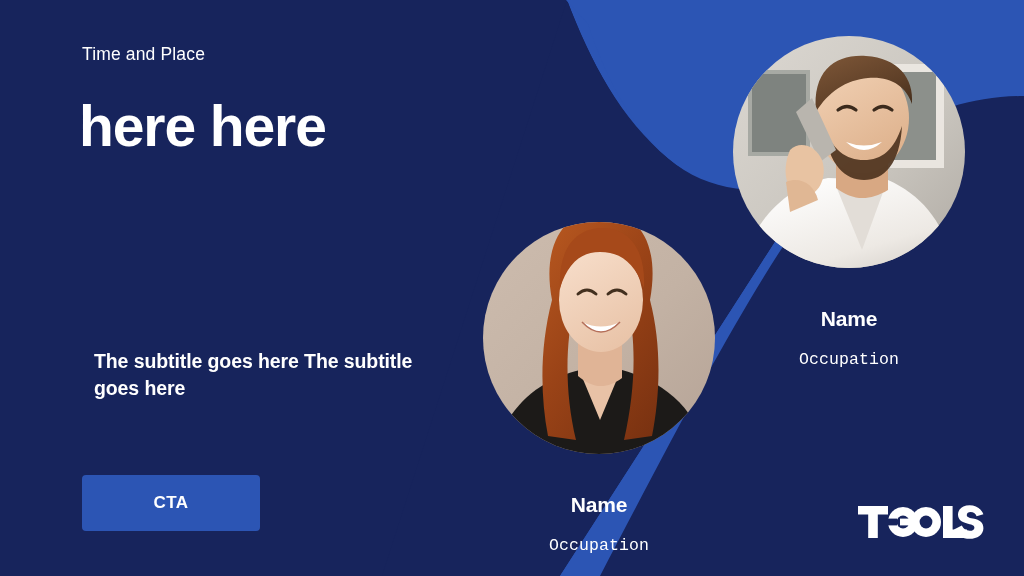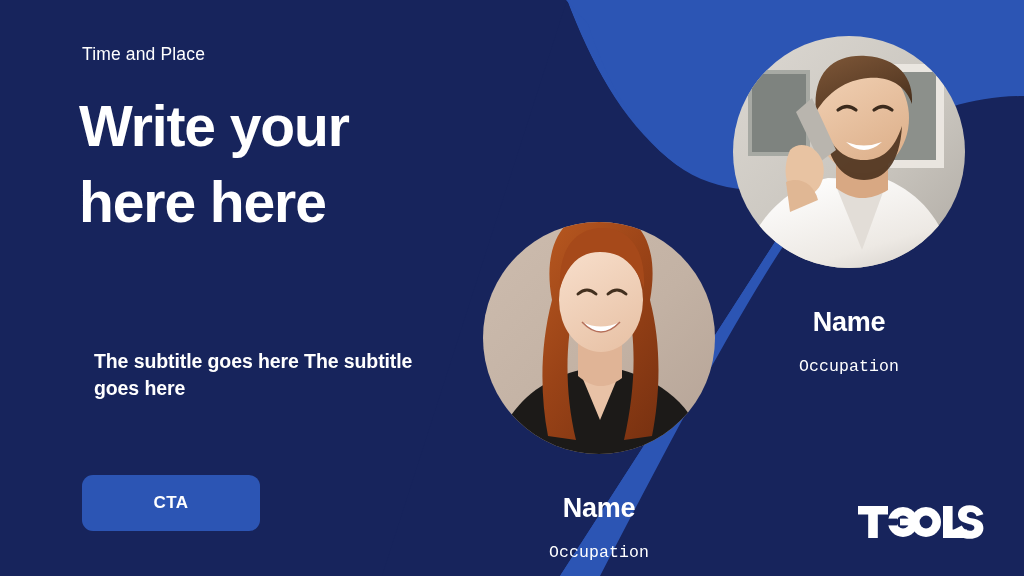--- a/index.html
+++ b/index.html
@@ -69,21 +69,21 @@
     color: #ffffff;
     letter-spacing: -0.1px;
   }
   .cta-button {
     position: absolute;
     left: 0;
     top: 475px;
     width: 178px;
     height: 56px;
     border: none;
-    border-radius: 11px;
+    border-radius: 4px;
     background: #2C55B4;
     color: #ffffff;
     font-family: "Liberation Sans", sans-serif;
     font-size: 17px;
     font-weight: 700;
     letter-spacing: 0.4px;
     cursor: pointer;
     padding: 0;
   }
 
@@ -92,21 +92,21 @@
     position: absolute;
     z-index: 7;
     text-align: center;
   }
   .speaker-photo {
     border-radius: 50%;
     overflow: hidden;
     position: relative;
   }
   .speaker-name {
-    font-size: 27px;
+    font-size: 21px;
     font-weight: 700;
     color: #ffffff;
     letter-spacing: -0.2px;
     line-height: 1.2;
   }
   .speaker-occupation {
     font-size: 16.5px;
     font-weight: 400;
     color: #ffffff;
     letter-spacing: 0.1px;
@@ -336,21 +336,20 @@
         <path d="M 582,322 q 19,20 38,0 q -19,9 -38,0 Z" fill="#FFFFFF"></path>
         <path d="M 582,322 q 19,20 38,0" stroke="#B5705A" stroke-width="1.6" fill="none"></path>
       </g>
     </g>
   </svg>
 
   <div class="text-col">
     <div class="eyebrow">Time and Place</div>
 
     <h1 class="headline">
-      <span>Write your</span>
       <span>here here</span>
     </h1>
 
     <p class="subtitle">The subtitle goes here The subtitle goes here</p>
 
     <button class="cta-button">CTA</button>
   </div>
 
   <div class="speaker speaker-top">
     <div class="speaker-photo"></div>

